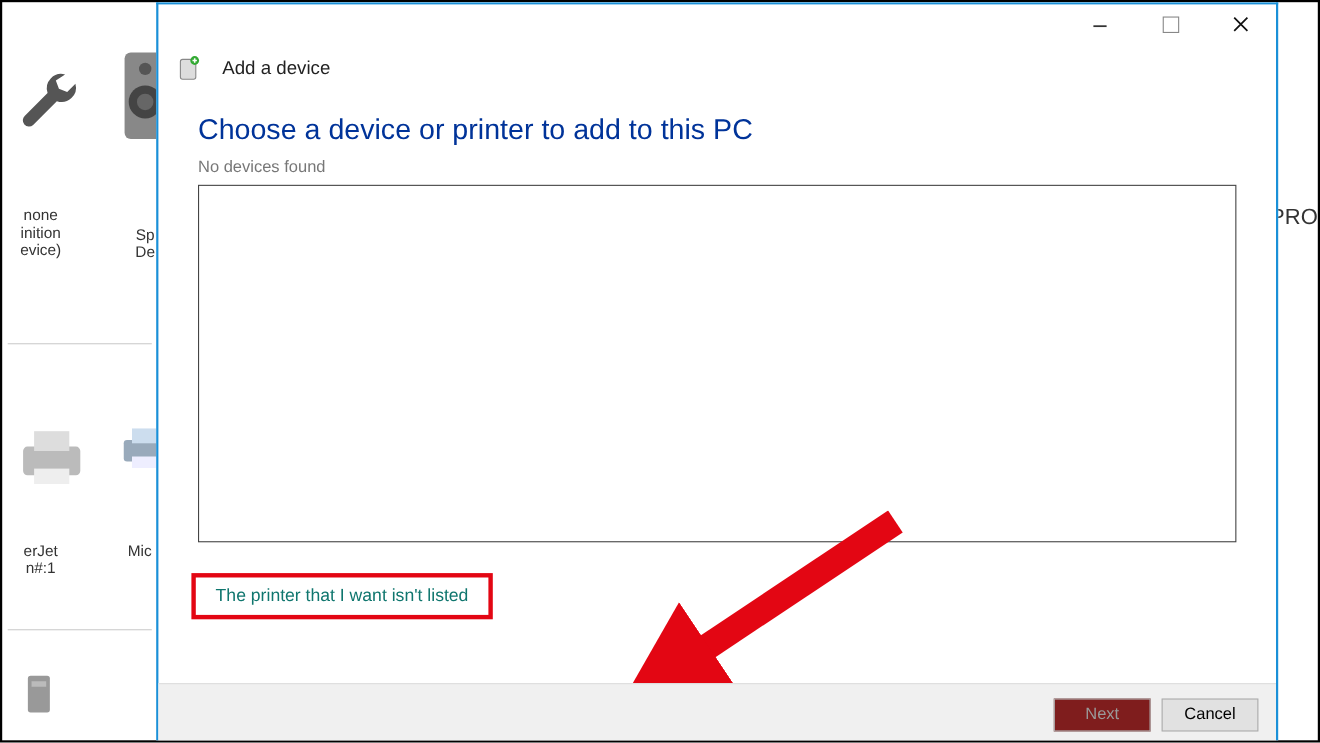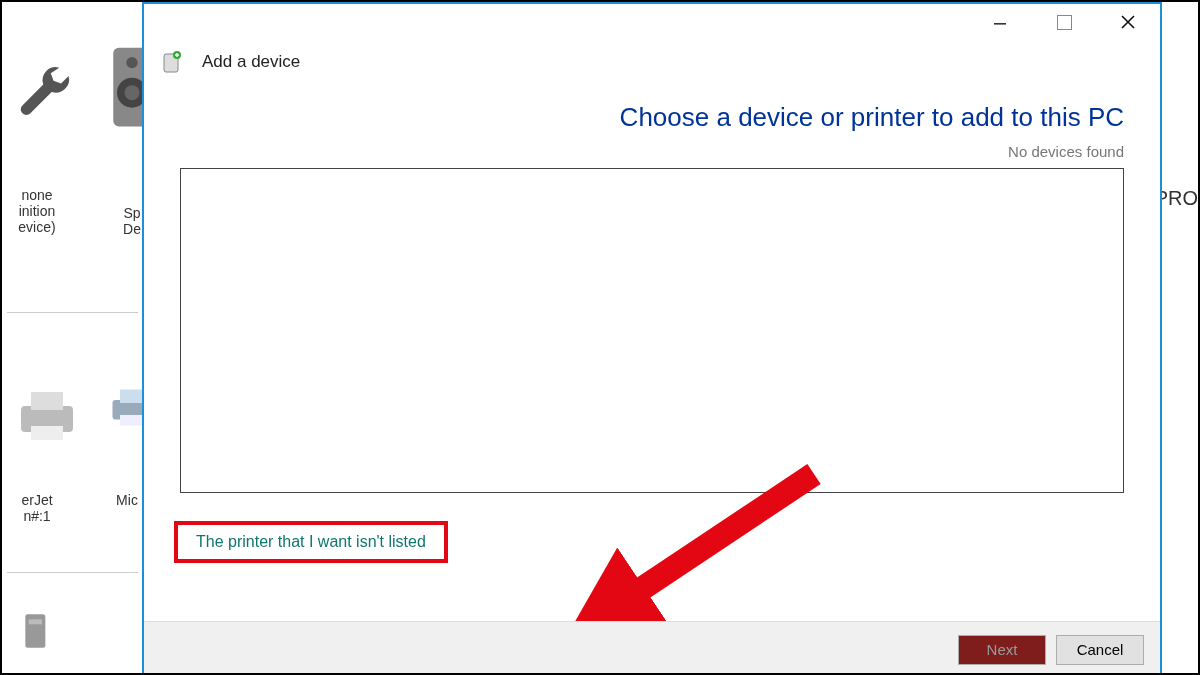--- a/index.html
+++ b/index.html
@@ -92,33 +92,31 @@
     }
     .header-row .dev-icon {
       width: 20px; height: 24px;
     }
     .header-row .title {
       font-size: 17px; color: #222;
     }
 
     .content {
       padding: 28px 36px 0 36px;
-      text-align: right;
     }
     .heading {
       font-size: 26px;
       color: #003399;
       font-weight: 400;
       margin-bottom: 10px;
     }
     .status-text {
       font-size: 15px;
       color: #777;
       margin-bottom: 8px;
-      margin-left: 12px;
     }
     .device-list {
       border: 1px solid #444;
       height: 325px;
       background: #fff;
     }
 
     .link-area {
       margin: 28px 0 0 30px;
       display: inline-block;

